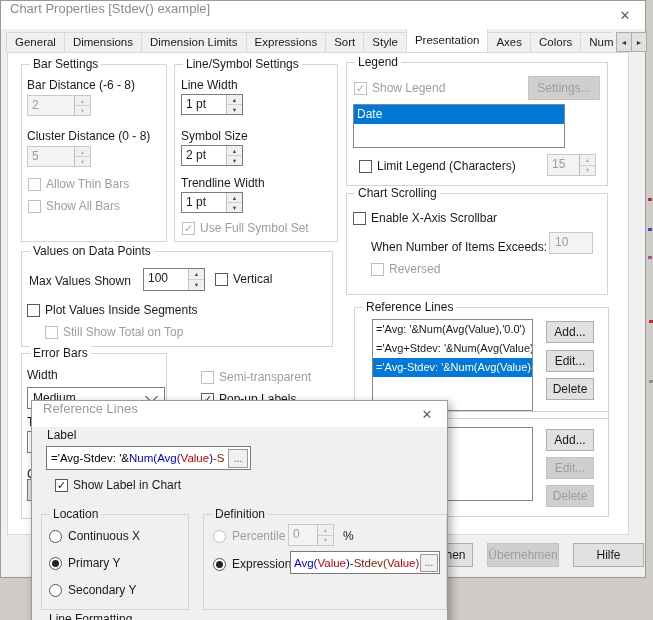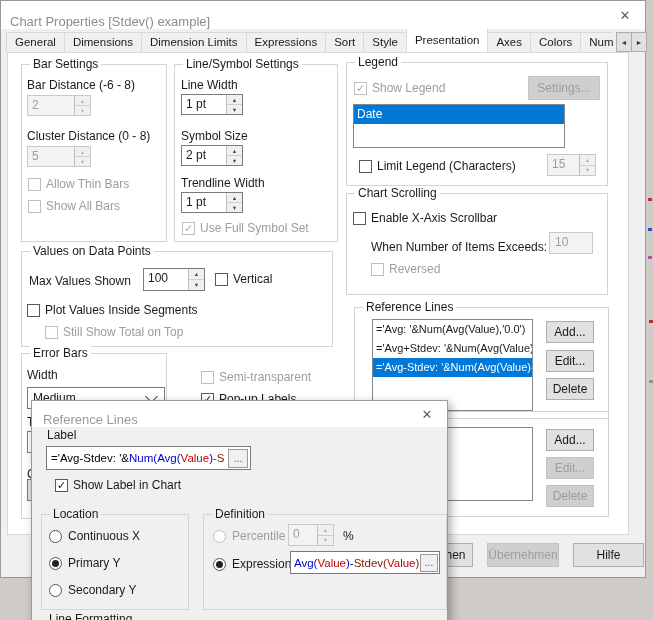--- a/index.html
+++ b/index.html
@@ -6,21 +6,21 @@
   #screen{position:relative;width:653px;height:620px;background:#cfccc7;overflow:hidden;
           font-family:"Liberation Sans", sans-serif;font-size:12px;color:#1a1a1a;}
 
   
   .bg-sliver{position:absolute;left:0;top:0;width:3px;height:28px;background:#4a86c8;}
   .bg-line{position:absolute;left:3px;top:445px;width:2px;height:130px;background:#aaa8a4;}
   .speck{position:absolute;width:4px;height:3px;}
 
   
   .main-dialog{position:absolute;left:0;top:0;width:646px;height:578px;background:#f0f0f0;border:1px solid #999;box-sizing:border-box;}
-  .titlebar{position:absolute;left:0;top:0;right:0;height:28px;background:#fff;display:flex;align-items:flex-end;}
+  .titlebar{position:absolute;left:0;top:0;right:0;height:28px;background:#fff;display:flex;align-items:flex-start;}
   .titlebar .title{margin-left:9px;font-size:13px;color:#8c8c8c;}
   .win-close{position:absolute;right:0;top:0;width:40px;height:28px;display:flex;align-items:center;justify-content:center;color:#5f5f5f;font-size:13px;cursor:default;}
 
   
   .tabbar{position:absolute;left:0;top:28px;width:612px;height:23px;background:#f0f0f0;display:flex;align-items:flex-end;padding-left:5px;box-sizing:border-box;overflow:hidden;}
   .tab{height:19px;line-height:19px;padding:0 8px;border:1px solid #d9d9d9;border-bottom:none;background:#f0f0f0;font-size:11.5px;white-space:nowrap;margin-right:-1px;}
   .tab.active{height:23px;line-height:23px;background:#fff;position:relative;z-index:3;}
   .tab-scroll{position:absolute;left:616px;top:31px;display:flex;}
   .tab-scroll span{width:14px;height:18px;border:1px solid #adadad;background:#e1e1e1;display:flex;align-items:center;justify-content:center;font-size:7px;color:#333;margin-left:-1px;}
 

